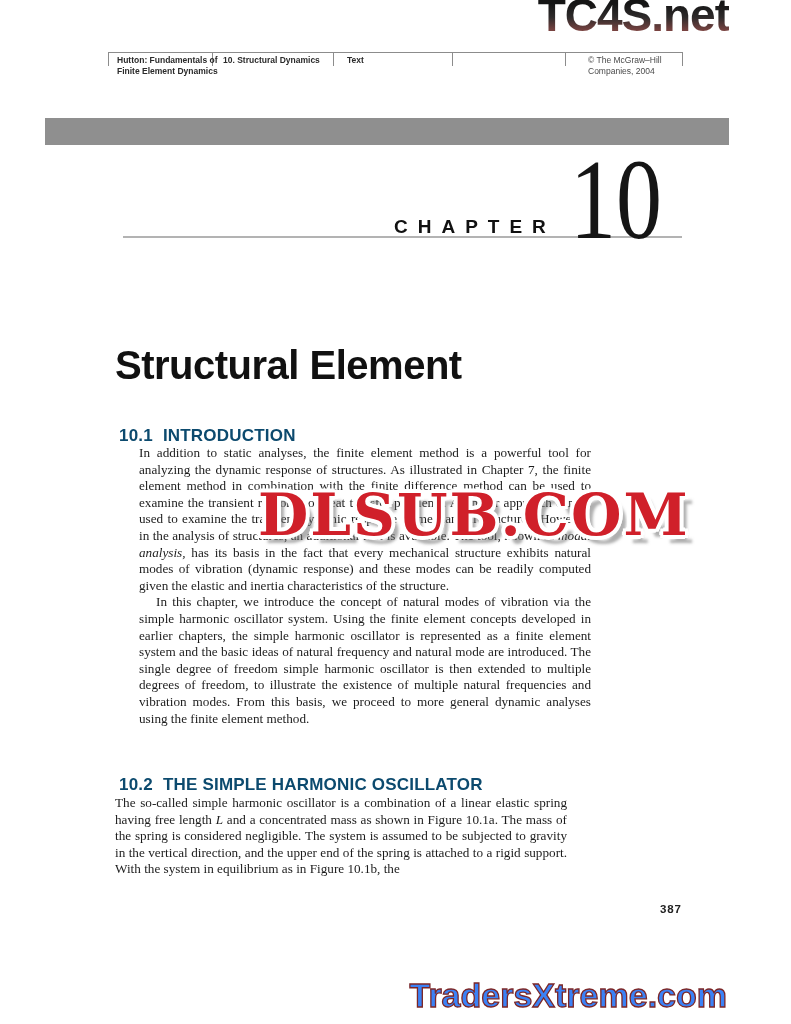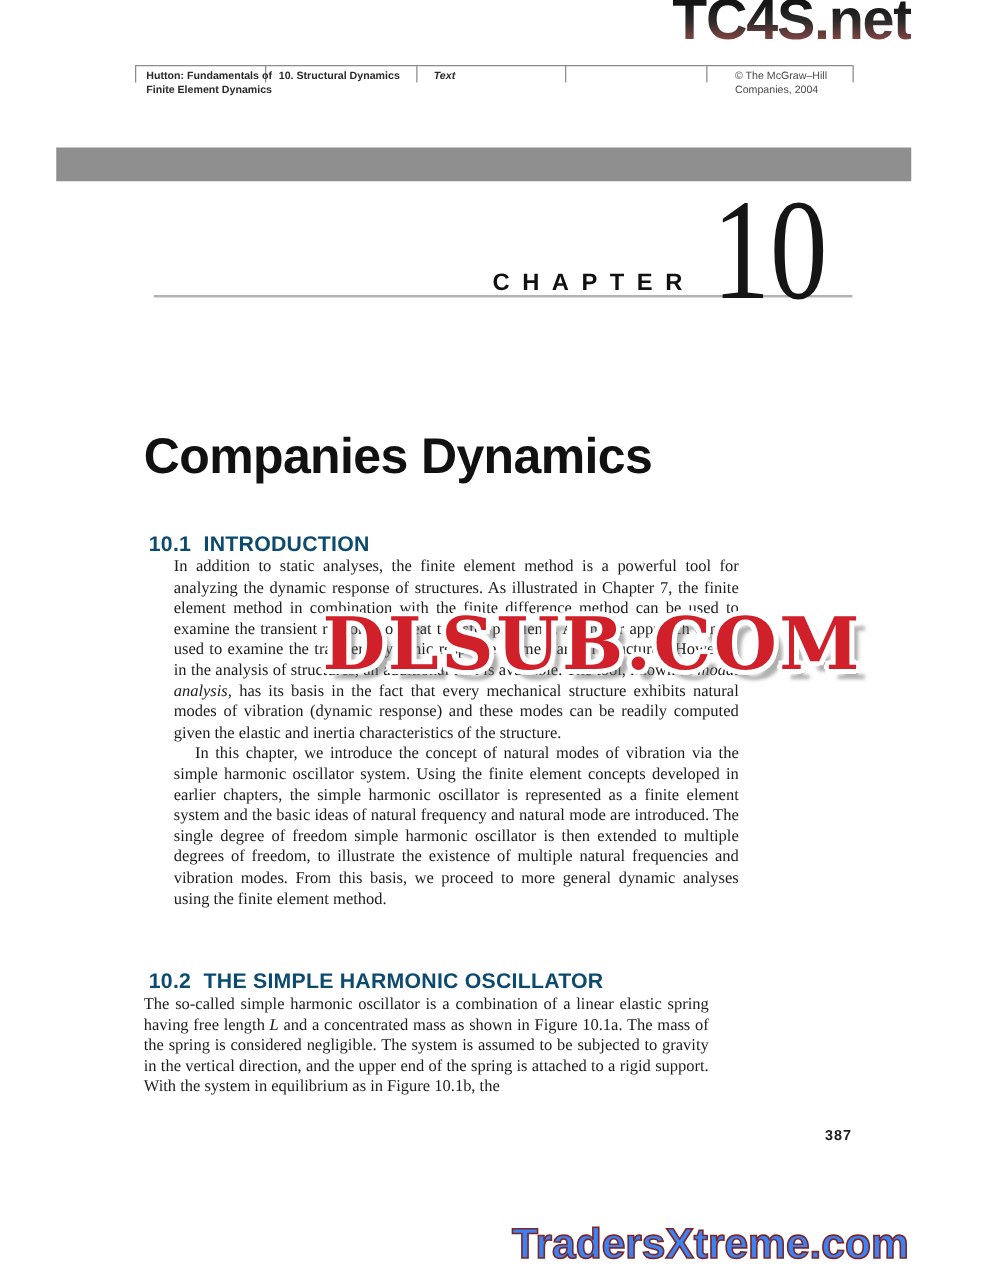--- a/index.html
+++ b/index.html
@@ -24,21 +24,21 @@
                       0 -3px 1px #fff,0 3px 1px #fff,-3px 0 1px #fff,3px 0 1px #fff;}
 
   
   .header-rule{position:absolute;left:108px;top:52px;width:574px;height:1px;background:#8c8c8c;}
   .tick{position:absolute;top:52px;width:1px;height:14px;background:#8c8c8c;}
   .tick.t1{left:108px}.tick.t2{left:212px}.tick.t3{left:333px}
   .tick.t4{left:452px}.tick.t5{left:565px}.tick.t6{left:682px}
   .hcol{position:absolute;top:55px;font:bold 8.5px/11px "Liberation Sans",sans-serif;color:#2a2a2a;}
   .hcol.book{left:117px;width:110px;}
   .hcol.chap{left:223px;width:110px;}
-  .hcol.doct{left:347px;width:90px;font-style:italic;}
+  .hcol.doct{left:347px;width:90px;}
   .hcol.copy{left:588px;width:110px;font-weight:normal;color:#4a4a4a;}
 
   
   .graybar{position:absolute;left:45px;top:118px;width:688px;height:27px;background:#8f8f8f;}
   .chapter-rule{position:absolute;left:123px;top:236px;width:559px;height:2px;background:#b3b3b3;}
   .chapter-label{position:absolute;left:394px;top:217px;
           font:bold 19px/1 "Liberation Sans",sans-serif;letter-spacing:10px;color:#111;}
   .chapter-number{position:absolute;left:570px;top:142px;
           font-family:"Liberation Serif",serif;font-size:115px;line-height:1;color:#151515;
           transform:scaleX(.8);transform-origin:left top;}
@@ -89,21 +89,21 @@
     <div>© The McGraw–Hill</div>
     <div>Companies, 2004</div>
   </div>
 
   <div class="graybar"></div>
   <div class="chapter-rule"></div>
   <div class="chapter-label">CHAPTER</div>
   <div class="chapter-number">10</div>
 
   <div class="content">
-    <h1 class="doc-title">Companies Dynamics</h1>
+    <h1 class="doc-title">Structural Element</h1>
 
     <h2 class="sec-head h1">
       <span class="num">10.1</span><span>INTRODUCTION</span>
     </h2>
 
     <div class="body-block b1">
       <p><span>In addition to static analyses, the finite element method is a powerful tool for analyzing the dynamic response of structures. As illustrated in Chapter 7, the finite element method in combination with the finite difference method can be used to examine the transient response of heat transfer problems. A similar approach can be used to examine the transient dynamic response of mechanical structures. However, in the analysis of structures, an additional tool is available. The tool, known as </span><span class="ital">modal analysis,</span><span> has its basis in the fact that every mechanical structure exhibits natural modes of vibration (dynamic response) and these modes can be readily computed given the elastic and inertia characteristics of the structure.</span></p>
       <p class="indent">In this chapter, we introduce the concept of natural modes of vibration via the simple harmonic oscillator system. Using the finite element concepts developed in earlier chapters, the simple harmonic oscillator is represented as a finite element system and the basic ideas of natural frequency and natural mode are introduced. The single degree of freedom simple harmonic oscillator is then extended to multiple degrees of freedom, to illustrate the existence of multiple natural frequencies and vibration modes. From this basis, we proceed to more general dynamic analyses using the finite element method.</p>
     </div>
 

